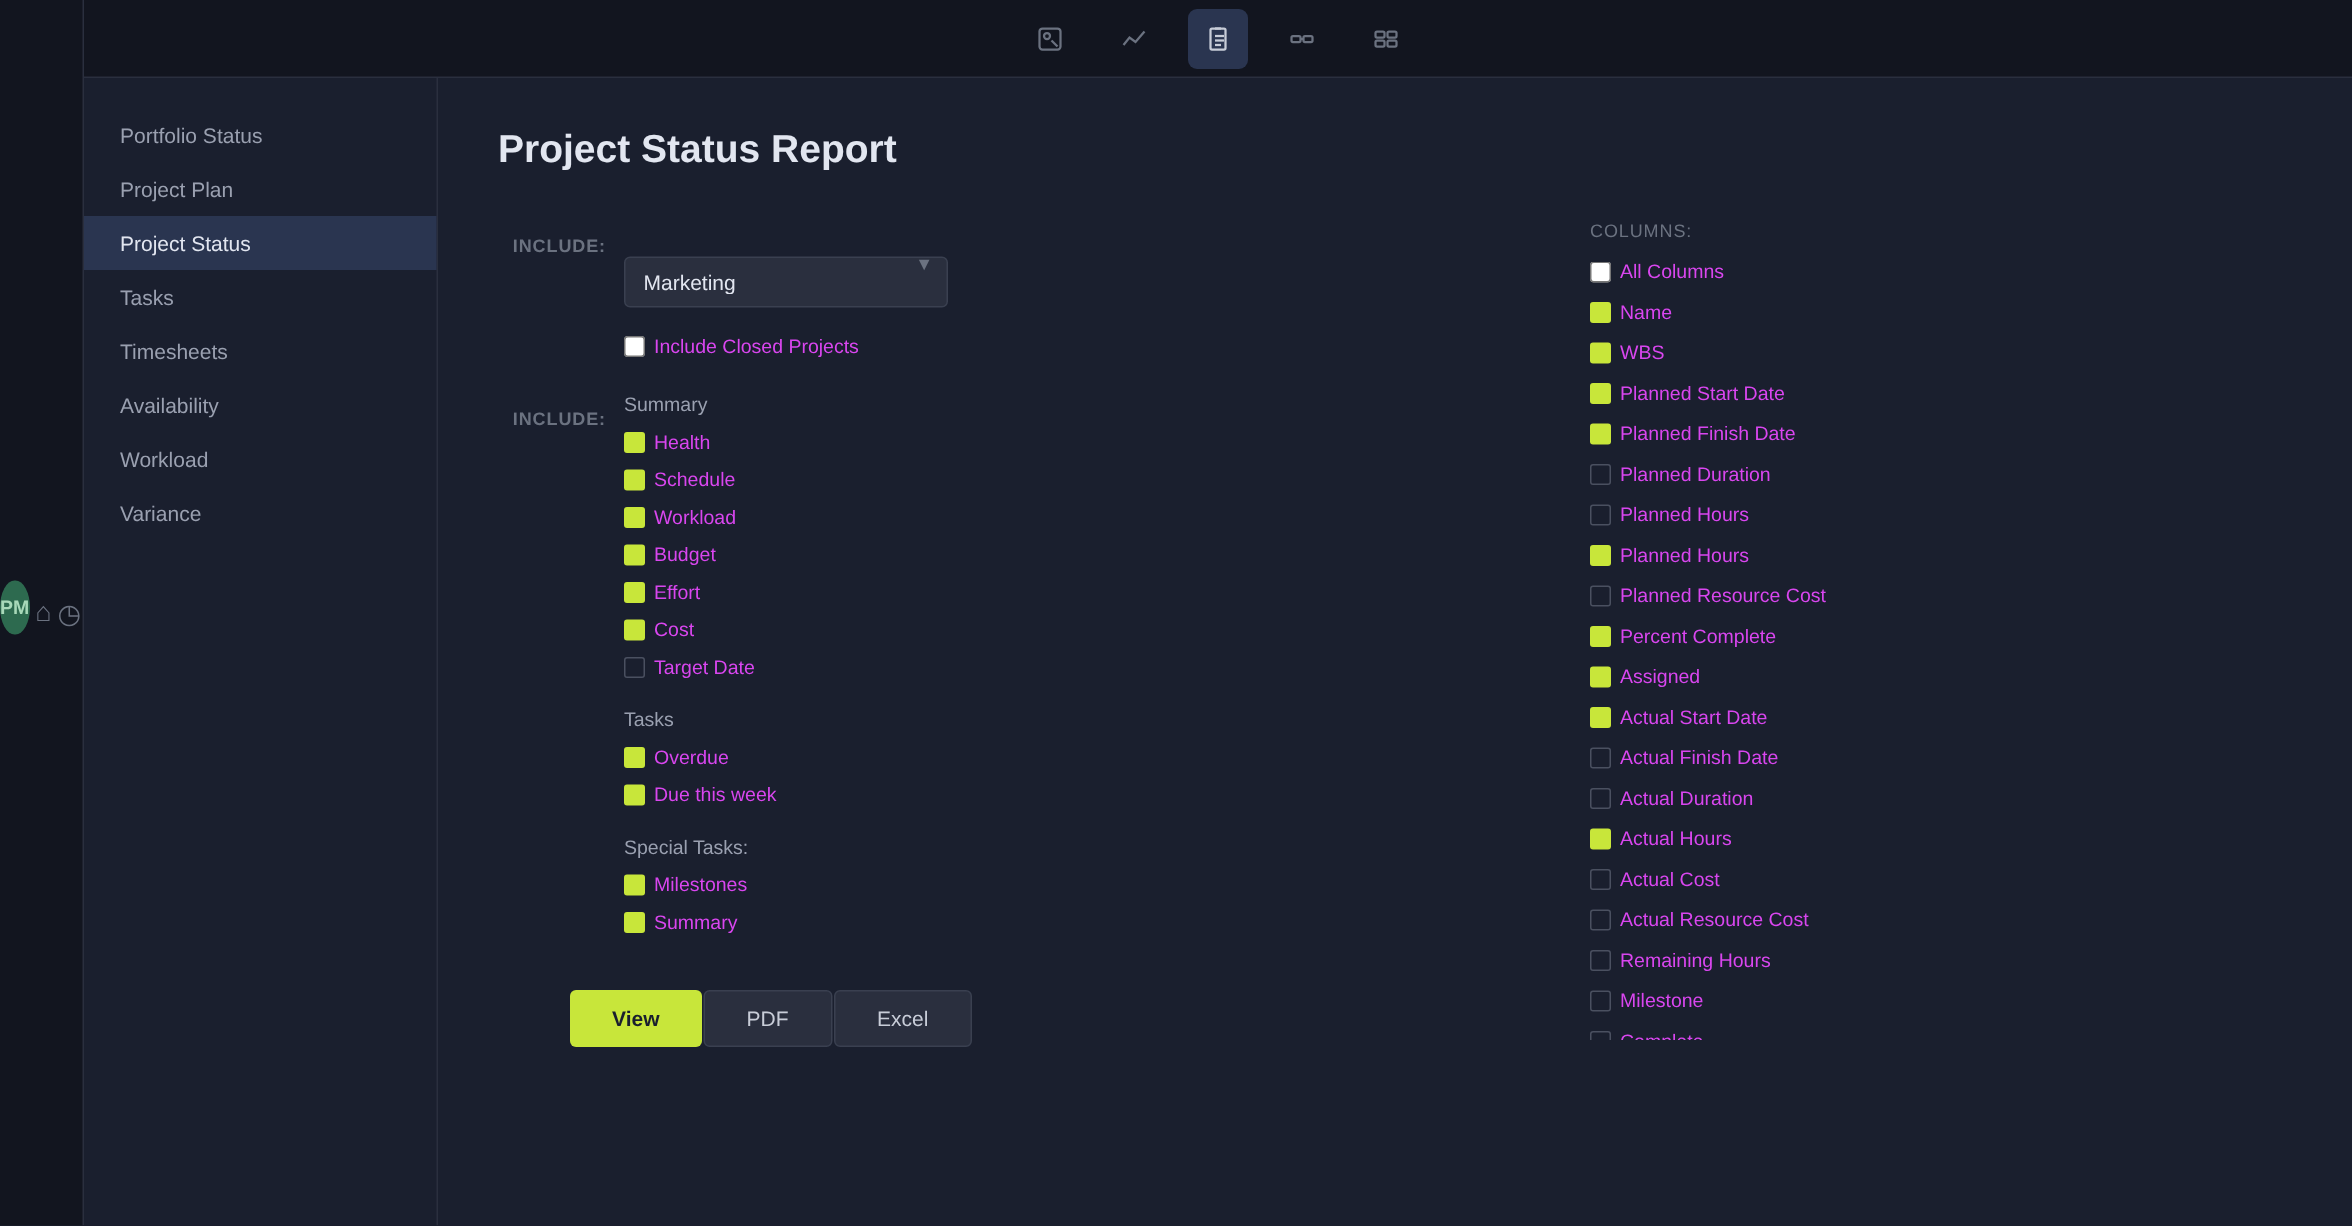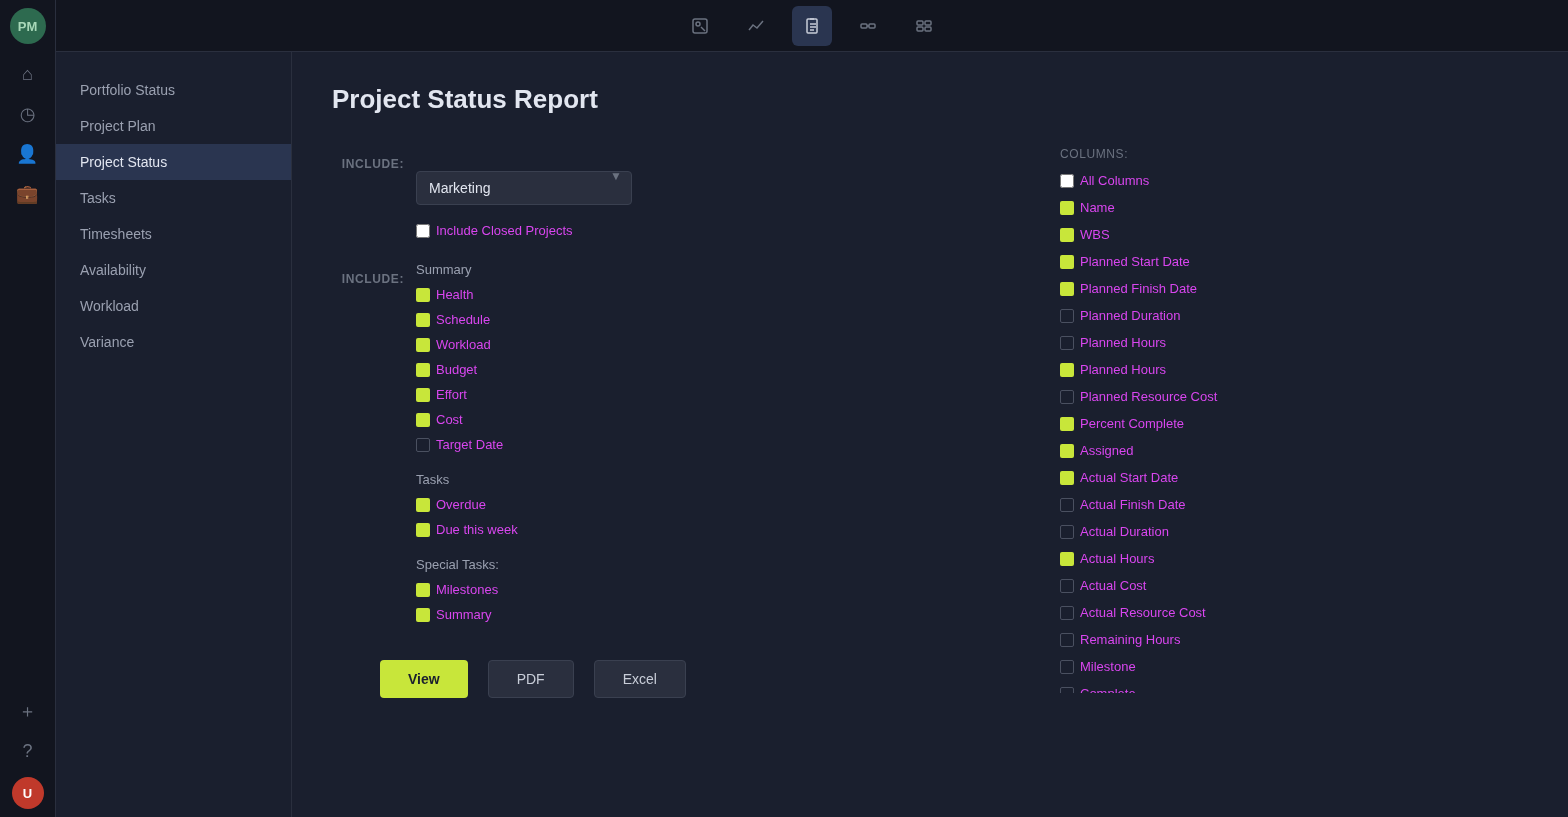--- a/index.html
+++ b/index.html
@@ -11,21 +11,21 @@
       display: flex;
       height: 817px;
       overflow: hidden;
     }
 
     
     .icon-rail {
       width: 56px;
       background: #12151f;
       display: flex;
-      flex-direction: column;
+      flex-direction: row;
       align-items: center;
       padding: 8px 0;
       gap: 4px;
       border-right: 1px solid #2a2f3e;
       flex-shrink: 0;
     }
     .icon-rail-logo {
       width: 36px;
       height: 36px;
       background: #2d6a4f;
@@ -263,21 +263,21 @@
       gap: 6px;
       padding-right: 8px;
     }
     .columns-scroll::-webkit-scrollbar { width: 6px; }
     .columns-scroll::-webkit-scrollbar-track { background: #1a1f2e; }
     .columns-scroll::-webkit-scrollbar-thumb { background: #3a4050; border-radius: 3px; }
 
     
     .btn-row {
       display: flex;
-      gap: 20px;
+      gap: 1px;
       margin-top: 32px;
       padding-left: 48px;
     }
     .btn-view {
       background: #c8e63a;
       color: #1a1f2e;
       border: none;
       border-radius: 4px;
       padding: 10px 28px;
       font-size: 14px;

